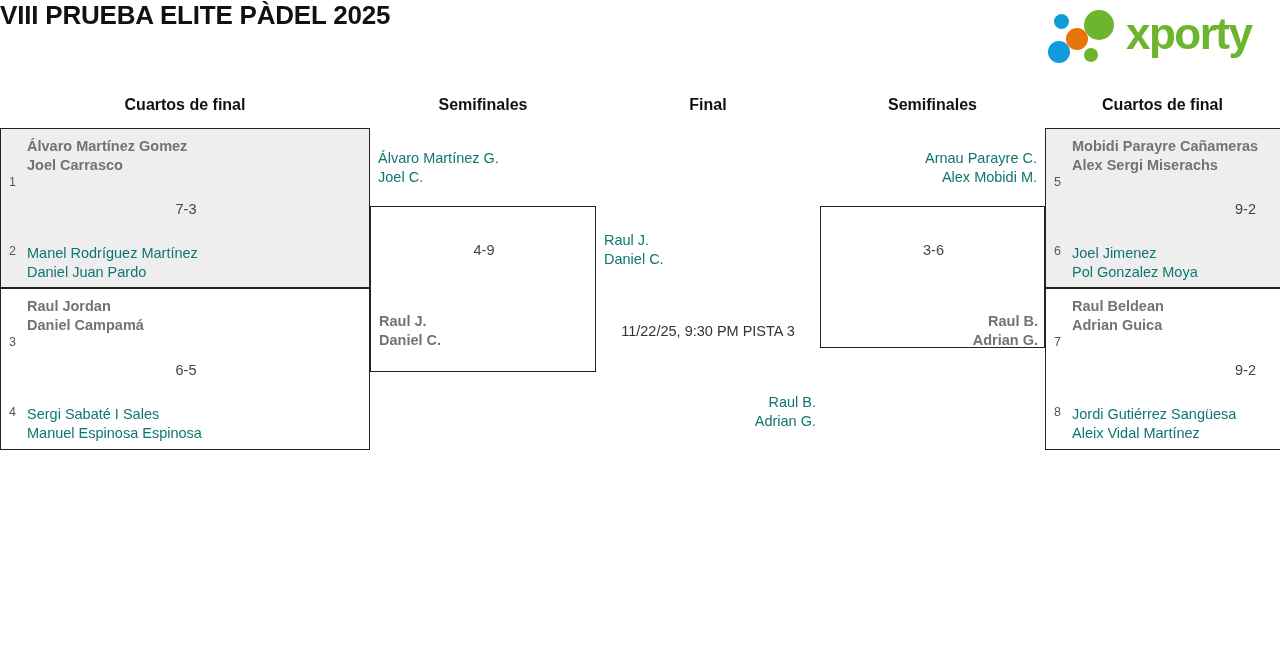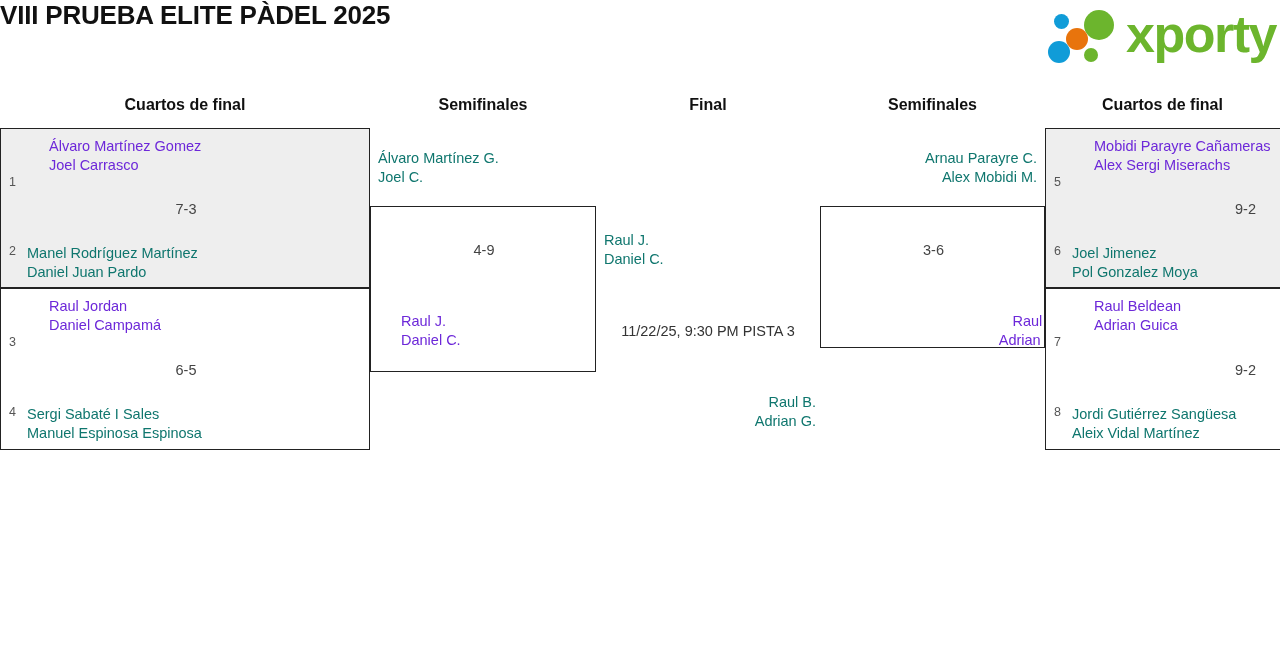--- a/index.html
+++ b/index.html
@@ -17,34 +17,34 @@
   .title-line { font-size: 26px; font-weight: 700; line-height: 31px; letter-spacing: -0.2px; color: #111; }
 
   .logo { position: absolute; left: 1048px; top: 6px; width: 226px; height: 56px; }
   .logo-dots { position: absolute; left: 0; top: 2px; width: 94px; height: 52px; }
   .dot { position: absolute; border-radius: 50%; }
   .d-blue-sm { left: 6px;  top: 6px;  width: 15px; height: 15px; background: #109cd8; }
   .d-green-lg{ left: 36px; top: 2px;  width: 30px; height: 30px; background: #6cb52d; }
   .d-orange  { left: 18px; top: 20px; width: 22px; height: 22px; background: #e8740c; }
   .d-blue-lg { left: 0px;  top: 33px; width: 22px; height: 22px; background: #109cd8; }
   .d-green-sm{ left: 36px; top: 40px; width: 14px; height: 14px; background: #6cb52d; }
-  .logo-word { position: absolute; left: 78px; top: -2px; font-size: 52px; font-weight: 700;
+  .logo-word { position: absolute; left: 78px; top: -2px; font-size: 44px; font-weight: 700;
                color: #6cb52d; letter-spacing: -1.5px; line-height: 60px; }
 
   
   .round-head { position: absolute; top: 96px; font-size: 16px; font-weight: 700;
                 color: #111; text-align: center; white-space: nowrap; overflow: hidden; }
 
   
   .mbox { position: absolute; border: 1px solid #222; }
   .mbox.shaded { background: #eeeeee; }
   .mbox.plain  { background: #ffffff; }
 
   .team { position: absolute; font-size: 14.5px; line-height: 19px; white-space: nowrap; }
-  .team.win  { font-weight: 400; color: #6d28d9; margin-left: 22px; }
+  .team.win  { font-weight: 700; color: #737373; }
   .team.lose { font-weight: 400; color: #0f766e; }
   .team .ln { display: block; }
 
   .seed { position: absolute; font-size: 12.5px; color: #555; font-weight: 400; }
 
   .score { position: absolute; font-size: 14.5px; color: #444; white-space: nowrap; }
 
   .sched { position: absolute; font-size: 14.5px; color: #333; white-space: nowrap; }
 
   .r-align { text-align: right; }

